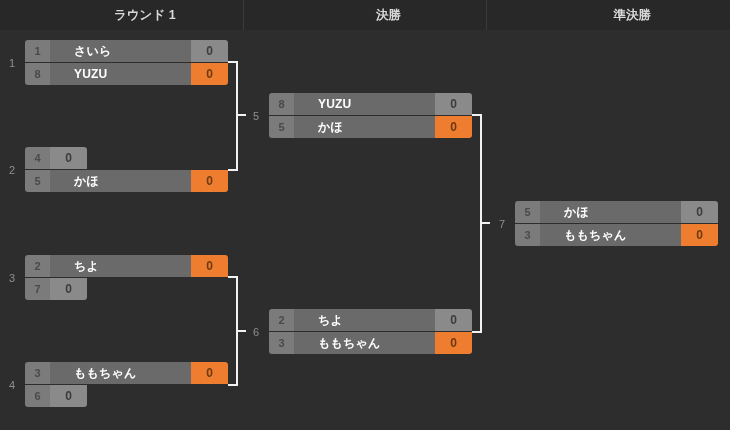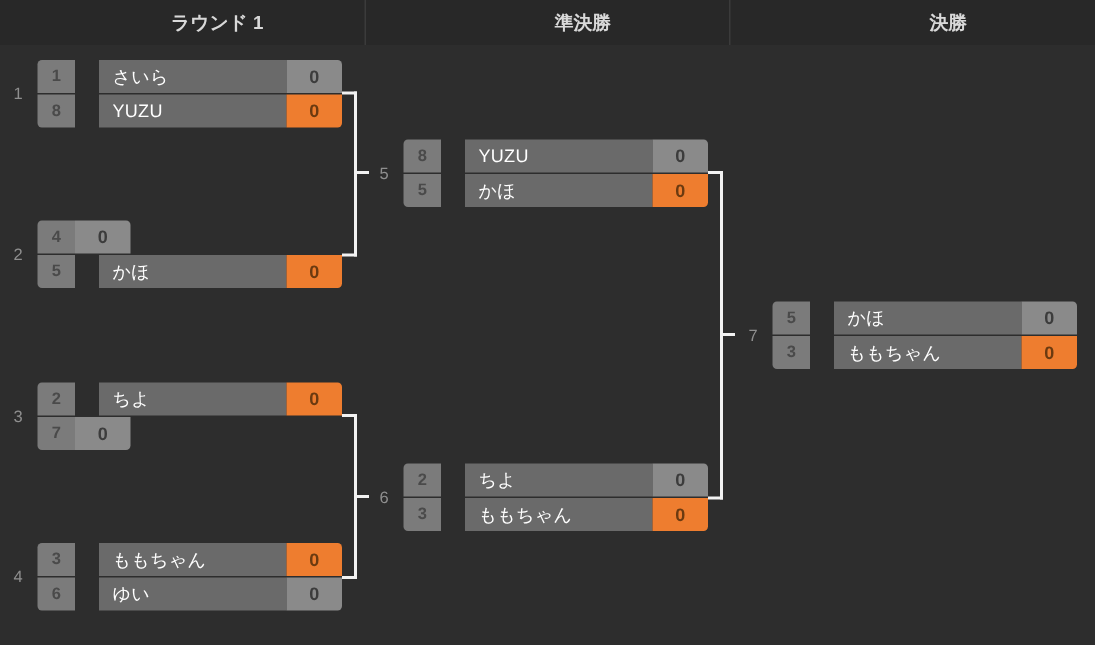--- a/index.html
+++ b/index.html
@@ -38,23 +38,23 @@
   
   .match { position:absolute; width:203px; }
   .player { display:flex; height:22px; margin-bottom:1px; cursor:pointer; }
   .seed {
     width:25px; flex:0 0 25px; background:var(--seed-bg); color:var(--seed-text);
     font-size:11px; font-weight:bold;
     display:flex; align-items:center; justify-content:center;
   }
   .pname {
     flex:1; background:var(--row-bg); color:var(--name-text);
-    font-size:12px; font-weight:normal; letter-spacing:.2px;
-    display:flex; align-items:center; padding-left:9px;
-    white-space:nowrap; overflow:hidden;margin-left:16px;
+    font-size:12px; font-weight:bold; letter-spacing:.2px;
+    display:flex; align-items:center; padding-left:24px;
+    white-space:nowrap; overflow:hidden;
   }
   .score {
     width:37px; flex:0 0 37px; background:var(--score-bg); color:var(--score-text);
     font-size:12px; font-weight:bold;
     display:flex; align-items:center; justify-content:center;
   }
   .score.win { background:var(--win-bg); color:var(--win-text); }
   .player.top .seed  { border-top-left-radius:3px; }
   .player.top .score { border-top-right-radius:3px; }
   .player.bot .seed  { border-bottom-left-radius:3px; }
@@ -83,22 +83,22 @@
   .stub { position:absolute; width:9px; height:2px; background:var(--connector); }
   .s1 { left:237px; top:114px; }
   .s2 { left:237px; top:330px; }
   .s3 { left:481px; top:222px; }
 </style>
 </head>
 <body>
 
 <div class="round-header">
   <div class="round-header-cell">ラウンド 1</div>
+  <div class="round-header-cell">決勝</div>
   <div class="round-header-cell">準決勝</div>
-  <div class="round-header-cell">決勝</div>
 </div>
 
 <div class="bracket b1"></div>
 <div class="stub s1"></div>
 <div class="bracket b2"></div>
 <div class="stub s2"></div>
 <div class="bracket b3"></div>
 <div class="stub s3"></div>
 
 <div class="match m1">
@@ -143,21 +143,20 @@
 
 <div class="match m4">
   <div class="match-no">4</div>
   <div class="player top">
     <span class="seed">3</span>
     <span class="pname">ももちゃん</span>
     <span class="score win">0</span>
   </div>
   <div class="player bot">
     <span class="seed">6</span>
-    <span class="pname">ゆい</span>
     <span class="score">0</span>
   </div>
 </div>
 
 <div class="match m5">
   <div class="match-no">5</div>
   <div class="player top">
     <span class="seed">8</span>
     <span class="pname">YUZU</span>
     <span class="score">0</span>

